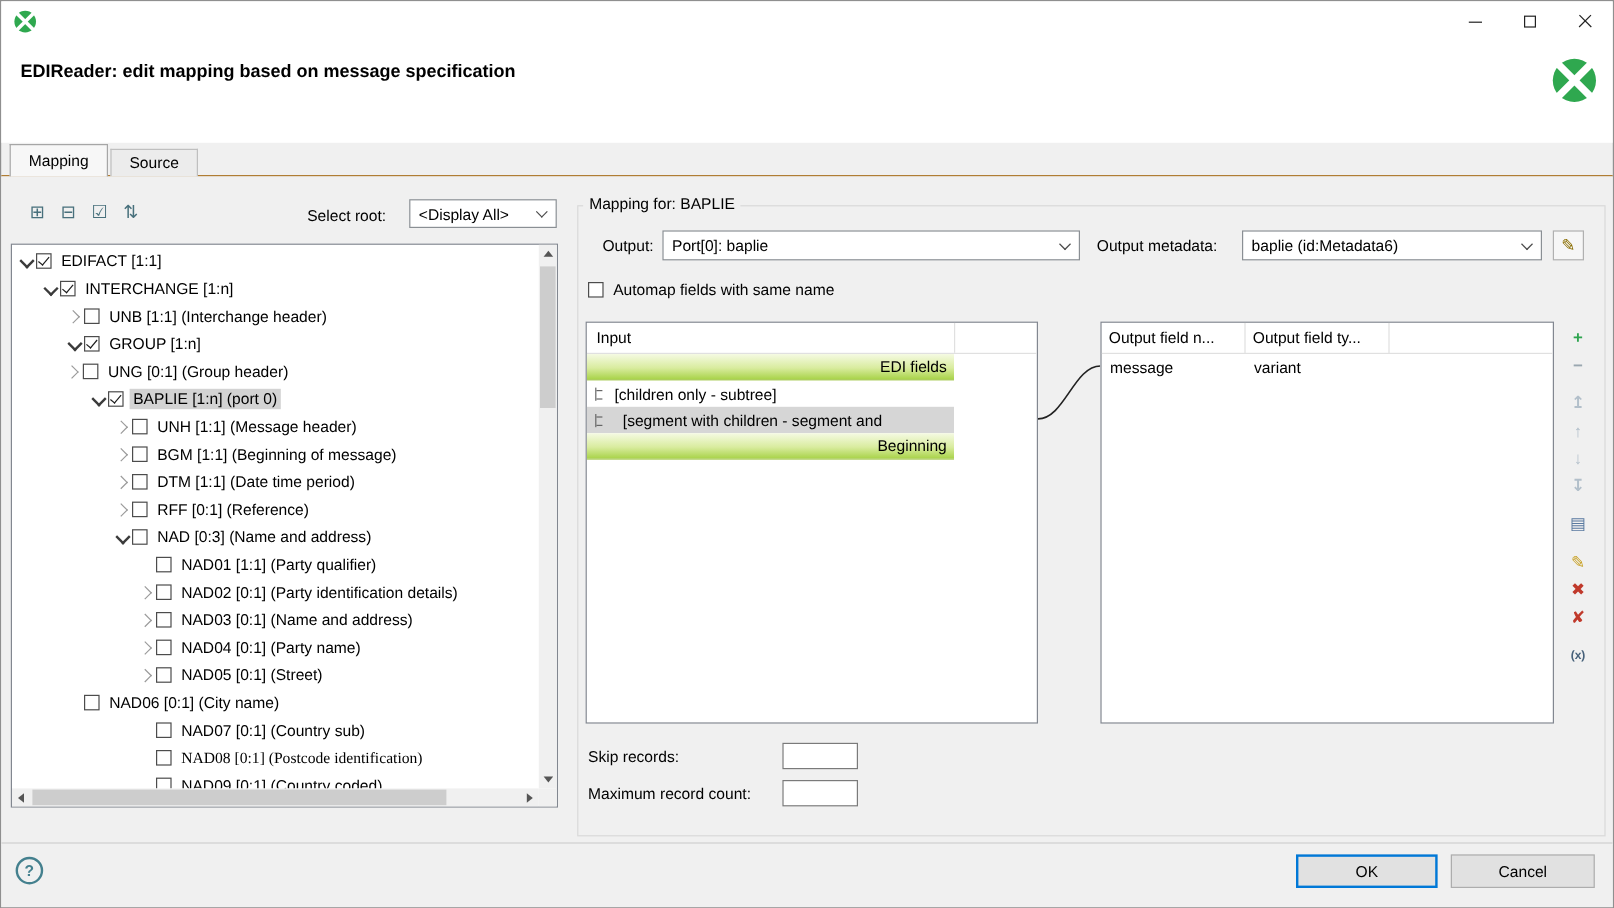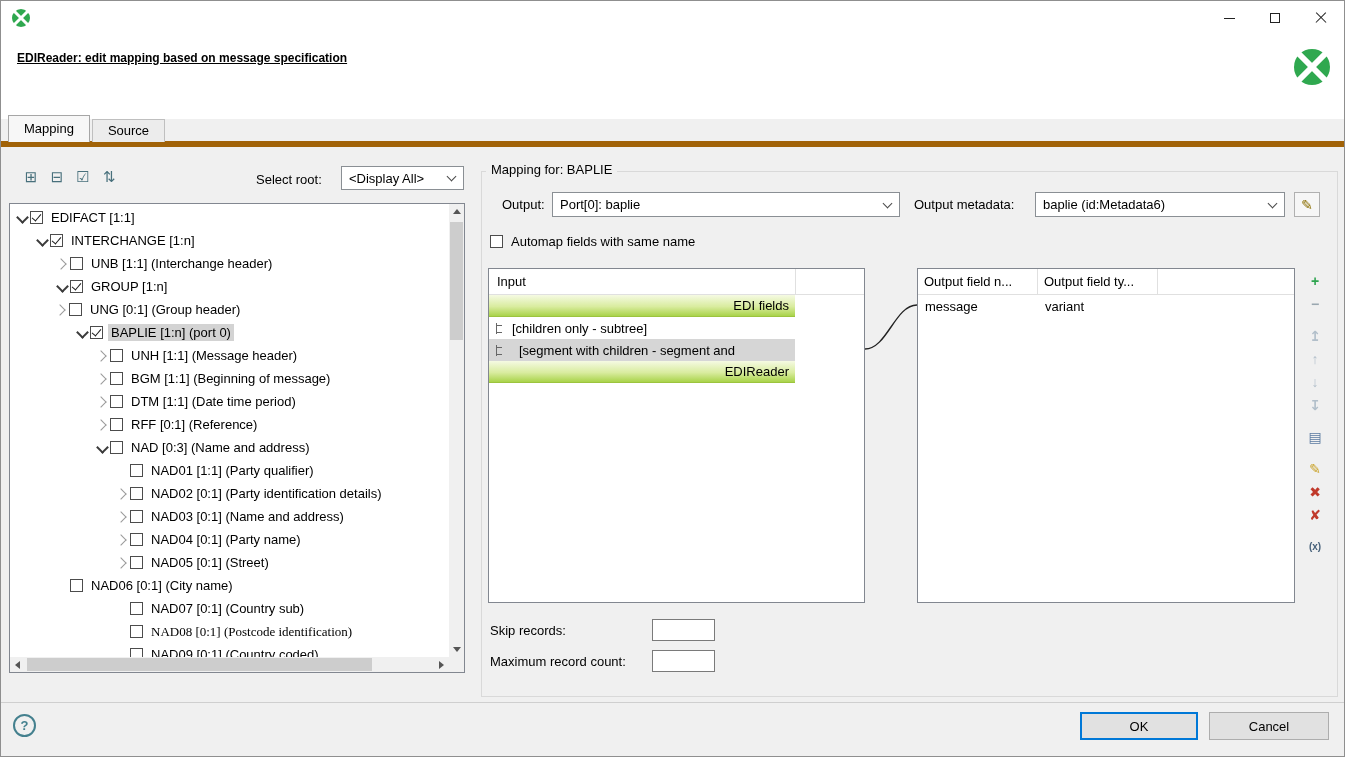--- a/index.html
+++ b/index.html
@@ -18,27 +18,27 @@
   .min-glyph { width:11px; height:1px; background:#222; display:block; }
   .max-glyph { width:10px; height:10px; border:1px solid #222; display:block; }
   .close-glyph { position:relative; width:12px; height:12px; display:block; }
   .close-glyph::before,.close-glyph::after { content:""; position:absolute; left:-1px; top:5px;
       width:14px; height:1.4px; background:#222; }
   .close-glyph::before { transform:rotate(45deg); }
   .close-glyph::after  { transform:rotate(-45deg); }
 
   
   .header { position:absolute; top:34px; left:0; right:0; height:84px; background:#fff; }
-  .dialog-title { position:absolute; left:16px; top:16px; font-size:12px; font-weight:bold;text-decoration:underline; }
+  .dialog-title { position:absolute; left:16px; top:16px; font-size:15px; font-weight:bold; }
   .logo { position:absolute; right:12px; top:12px; width:40px; height:40px; }
 
   
   .tabbar { position:absolute; top:118px; left:0; right:0; height:28px;
             display:flex; align-items:flex-end; padding-left:7px;
-            border-bottom:6px solid #a16207; }
+            border-bottom:1px solid #a16207; }
   .tab { position:relative; top:1px; height:23px; line-height:22px; padding:0 15px;
          background:#ececec; border:1px solid #bfbfbf; border-bottom:none; margin-right:2px; }
   .tab.active { height:27px; line-height:25px; background:#f7f7f7; border-color:#a6a6a6; z-index:2; }
 
   
   .content { position:absolute; top:146px; left:0; right:0; height:557px; background:#f0f0f0; }
 
   
   .left-toolbar { position:absolute; left:20px; top:20px; display:flex; gap:6px; }
   .tool-icon { width:20px; height:20px; display:flex; align-items:center; justify-content:center;
@@ -351,21 +351,21 @@
             </div>
             <div class="in-row item">
               <span class="node-icon"></span>
               <span class="in-text">[children only - subtree]</span>
             </div>
             <div class="in-row item sel">
               <span class="node-icon"></span>
               <span class="in-text">[segment with children - segment and</span>
             </div>
             <div class="in-row cat">
-              <span class="in-text">EDIReader</span>
+              <span class="in-text">Beginning</span>
             </div>
           </div>
       </div>
 
       <svg class="conn-svg" viewBox="0 0 52 60">
         <path d="M0,49 C22,49 30,5 52,5" fill="none" stroke="#222" stroke-width="1.4"></path>
       </svg>
 
       <div class="field-list output-list">
         <div class="list-header">

